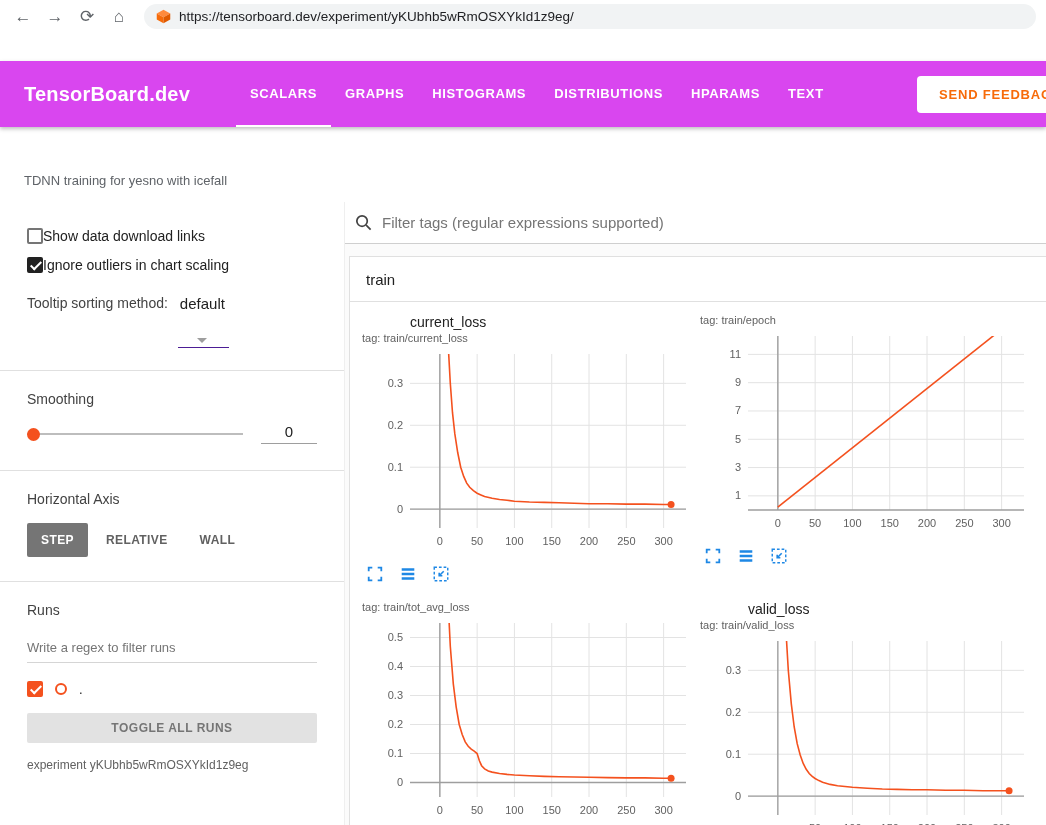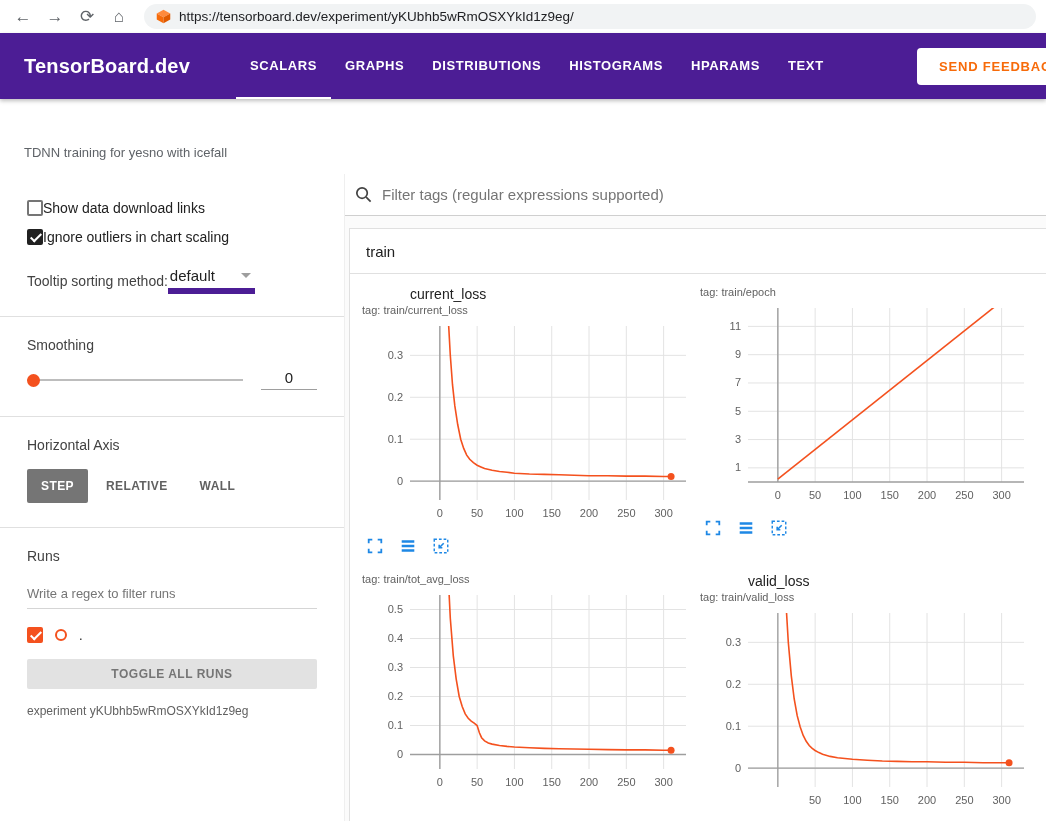--- a/index.html
+++ b/index.html
@@ -8,22 +8,22 @@
 
   
   .browser-bar { height:33px; background:#fff; display:flex; align-items:center; padding:0 10px; gap:6px; }
   .nav-icon { width:26px; height:26px; display:flex; align-items:center; justify-content:center;
               color:#5f6368; font-size:17px; border-radius:50%; cursor:pointer; flex:0 0 auto; }
   .url-pill { flex:1; height:25px; background:#f1f3f4; border-radius:13px; display:flex; align-items:center;
               padding:0 12px; gap:8px; margin-left:6px; }
   .url-text { font-size:13.5px; color:#202124; white-space:nowrap; overflow:hidden; }
 
   
-  .tb-header { height:66px; background:#4c1d95; display:flex; align-items:stretch; padding-left:24px;
-               position:relative; box-shadow:0 2px 4px rgba(0,0,0,.25); z-index:5; }
+  .tb-header { height:66px; background:#d946ef; display:flex; align-items:stretch; padding-left:24px;
+               position:relative; box-shadow:0 2px 4px rgba(0,0,0,.25); z-index:5;margin-top:28px; }
   .brand { color:#fff; font-size:20px; font-weight:bold; align-self:center; margin-right:46px; letter-spacing:.2px; }
   .tabs { display:flex; align-items:stretch; }
   .tab { display:flex; align-items:center; padding:0 14px; color:#fff; font-size:13px; font-weight:bold;
          letter-spacing:.6px; border-bottom:2px solid transparent; cursor:pointer; }
   .tab.active { border-bottom-color:#fff; }
   .feedback-btn { position:absolute; left:917px; top:15px; height:37px; width:180px; background:#fff;
                   color:#f76b0a; border:none; border-radius:4px; font-size:13px; font-weight:bold;
                   letter-spacing:.8px; text-align:left; padding-left:22px; font-family:inherit; cursor:pointer; }
 
   
@@ -38,23 +38,23 @@
   
   .check-row { display:flex; align-items:center; margin-bottom:13px; cursor:pointer; }
   .cb { width:16px; height:16px; border:2px solid #757575; border-radius:2px; flex:0 0 auto; position:relative; }
   .cb.checked-dark { background:#212121; border-color:#212121; }
   .cb.checked-orange { background:#f4511e; border-color:#f4511e; }
   .cb.checked-dark::after, .cb.checked-orange::after {
       content:''; position:absolute; left:4px; top:0px; width:4px; height:9px;
       border-right:2px solid #fff; border-bottom:2px solid #fff; transform:rotate(45deg); }
   .check-label { font-size:14px; color:#212121; }
 
-  .tooltip-row { display:flex; align-items:center; margin-top:22px; margin-bottom:22px; }
+  .tooltip-row { display:flex; align-items:flex-start; gap:10px; margin-top:22px; margin-bottom:22px; }
   .tooltip-label { font-size:14px; color:#424242; }
-  .dropdown { display:flex; align-items:center; gap:26px; border-bottom:6px solid #4c1d95; padding:0 4px 4px 2px; cursor:pointer; }
+  .dropdown { display:flex; align-items:center; gap:26px; border-bottom:1px solid #4c1d95; padding:0 4px 4px 2px; cursor:pointer;flex-direction:column; }
   .dropdown-value { font-size:15px; color:#212121; }
   .caret { width:0; height:0; border-left:5px solid transparent; border-right:5px solid transparent; border-top:5px solid #9e9e9e; }
 
   .divider { border-top:1px solid #e0e0e0; margin:0 -27px; }
 
   .section-label { font-size:14px; color:#424242; margin:20px 0 16px 0; }
   .slider-row { display:flex; align-items:center; gap:18px; margin-bottom:26px; }
   .slider { position:relative; flex:1; height:14px; cursor:pointer; }
   .slider-track { position:absolute; top:6px; left:0; right:0; height:2px; background:#bdbdbd; }
   .slider-thumb { position:absolute; top:1px; left:0; width:13px; height:13px; border-radius:50%; background:#f4511e; }
@@ -114,22 +114,22 @@
       </span>
       <span class="url-text">https://tensorboard.dev/experiment/yKUbhb5wRmOSXYkId1z9eg/</span>
     </div>
   </div>
 
   <div class="tb-header">
     <div class="brand">TensorBoard.dev</div>
     <div class="tabs">
       <div class="tab active">SCALARS</div>
       <div class="tab">GRAPHS</div>
+      <div class="tab">HISTOGRAMS</div>
       <div class="tab">DISTRIBUTIONS</div>
-      <div class="tab">HISTOGRAMS</div>
       <div class="tab">HPARAMS</div>
       <div class="tab">TEXT</div>
     </div>
     <button class="feedback-btn">SEND FEEDBACK</button>
   </div>
 
   <div class="desc-strip">
     <div class="desc-text">TDNN training for yesno with icefall</div>
   </div>
 

